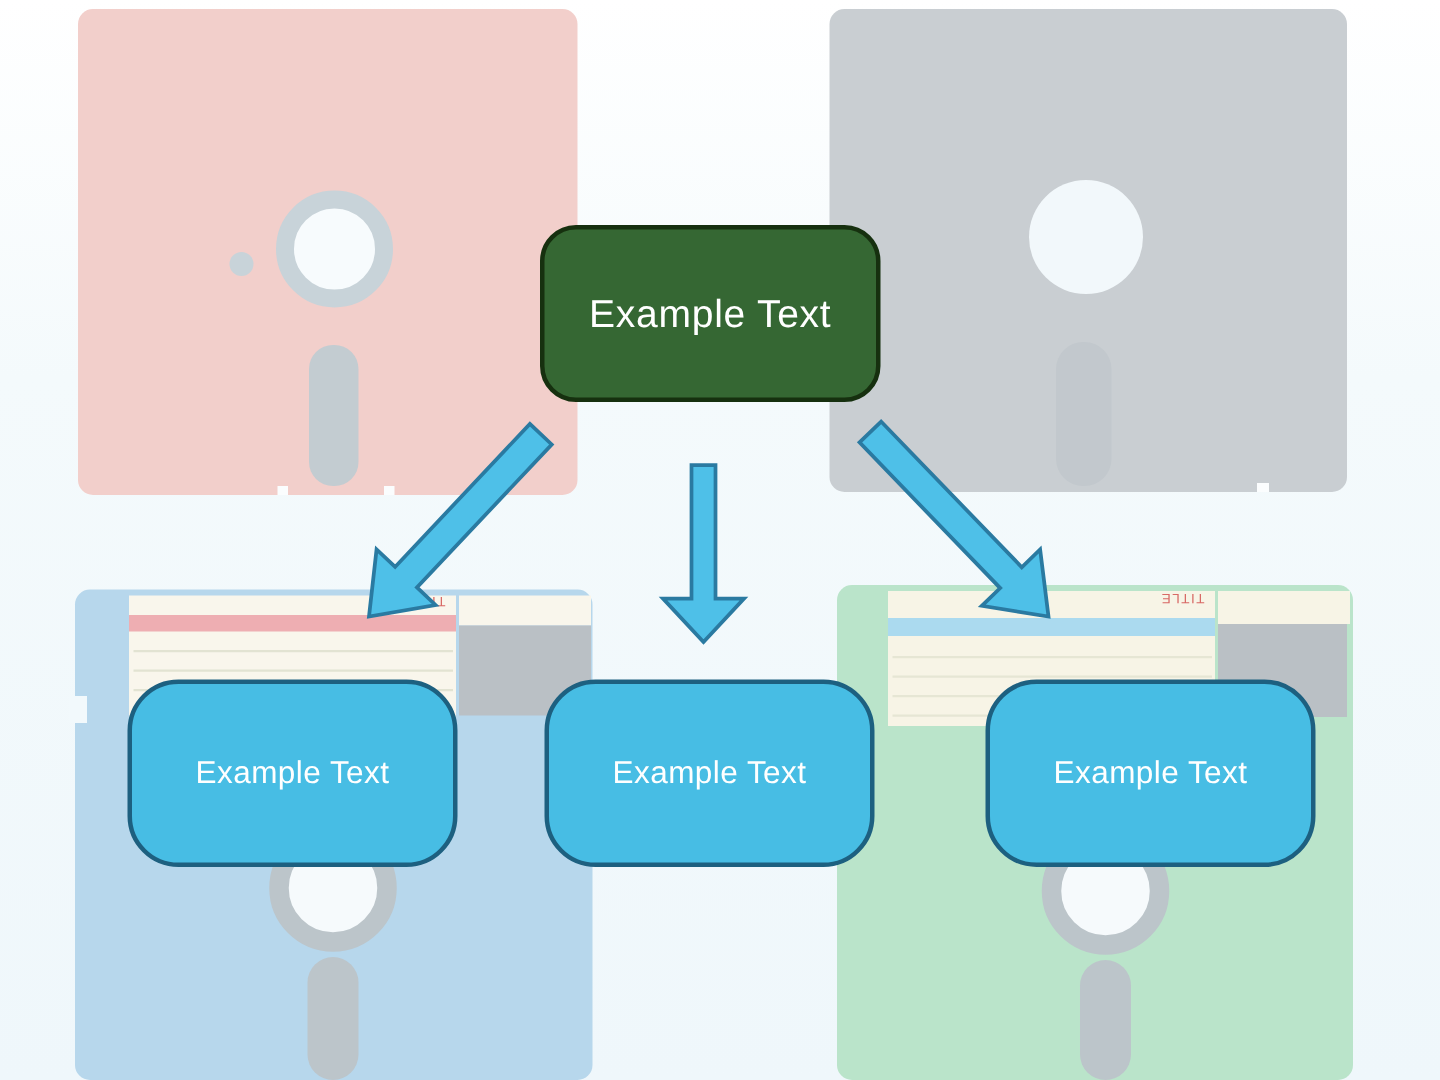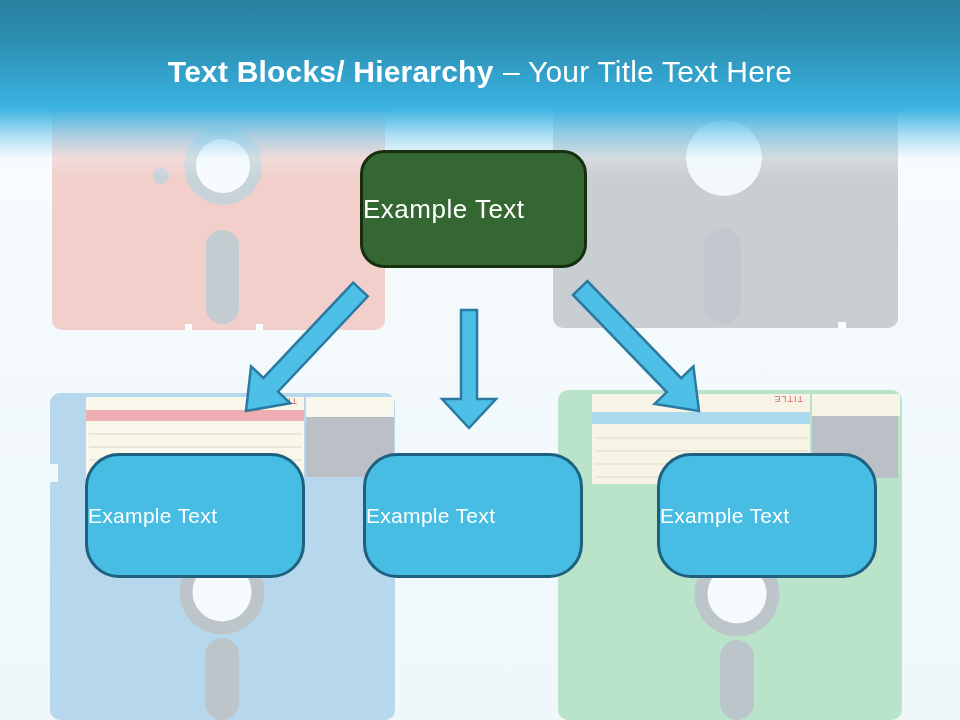--- a/index.html
+++ b/index.html
@@ -60,20 +60,21 @@
     stroke-width: 2.5;
     stroke-linejoin: miter;
   }
 
   
   .box {
     position: absolute;
     box-sizing: border-box;
     display: flex;
     align-items: center;
+    justify-content: center;
     color: #ffffff;
     z-index: 4;
     text-align: center;
   }
   .root-box {
     left: 360px; top: 150px;
     width: 227px; height: 118px;
     background: #356733;
     border: 3px solid #16300f;
     border-radius: 24px;
@@ -146,25 +147,20 @@
         <line x1="595" y1="464" x2="808" y2="464" stroke="#e6e6d4" stroke-width="1.5"></line>
         <line x1="595" y1="477" x2="808" y2="477" stroke="#e6e6d4" stroke-width="1.5"></line>
         <rect x="812" y="394" width="88" height="22" fill="#f7f4e6"></rect>
         <rect x="812" y="416" width="86" height="62" fill="#bac0c5"></rect>
       </g>
       <circle cx="737" cy="594" r="36" fill="#f6fafc" stroke="#bcc5ca" stroke-width="13"></circle>
       <rect x="720" y="640" width="34" height="80" rx="17" fill="#bcc5ca"></rect>
     </g>
   </svg>
 
-  <div class="header">
-    <div class="title">
-      <span class="t-bold">Text Blocks/ Hierarchy</span><span class="t-reg">– Your Title Text Here</span>
-    </div>
-  </div>
 
   <svg class="arrows" width="960" height="720" viewBox="0 0 960 720">
     <polygon class="arrow" points="-10,-167 10,-167 10,-36 27,-36 0,0 -27,-36 -10,-36" transform="translate(246,411) rotate(43.3)"></polygon>
     <polygon class="arrow" points="-8,-118 8,-118 8,-29 27,-29 0,0 -27,-29 -8,-29" transform="translate(469,428)"></polygon>
     <polygon class="arrow" points="-10,-171 10,-171 10,-36 27,-36 0,0 -27,-36 -10,-36" transform="translate(699,411) rotate(-44)"></polygon>
   </svg>
 
   <div class="box root-box">
     <span>Example Text</span>
   </div>

